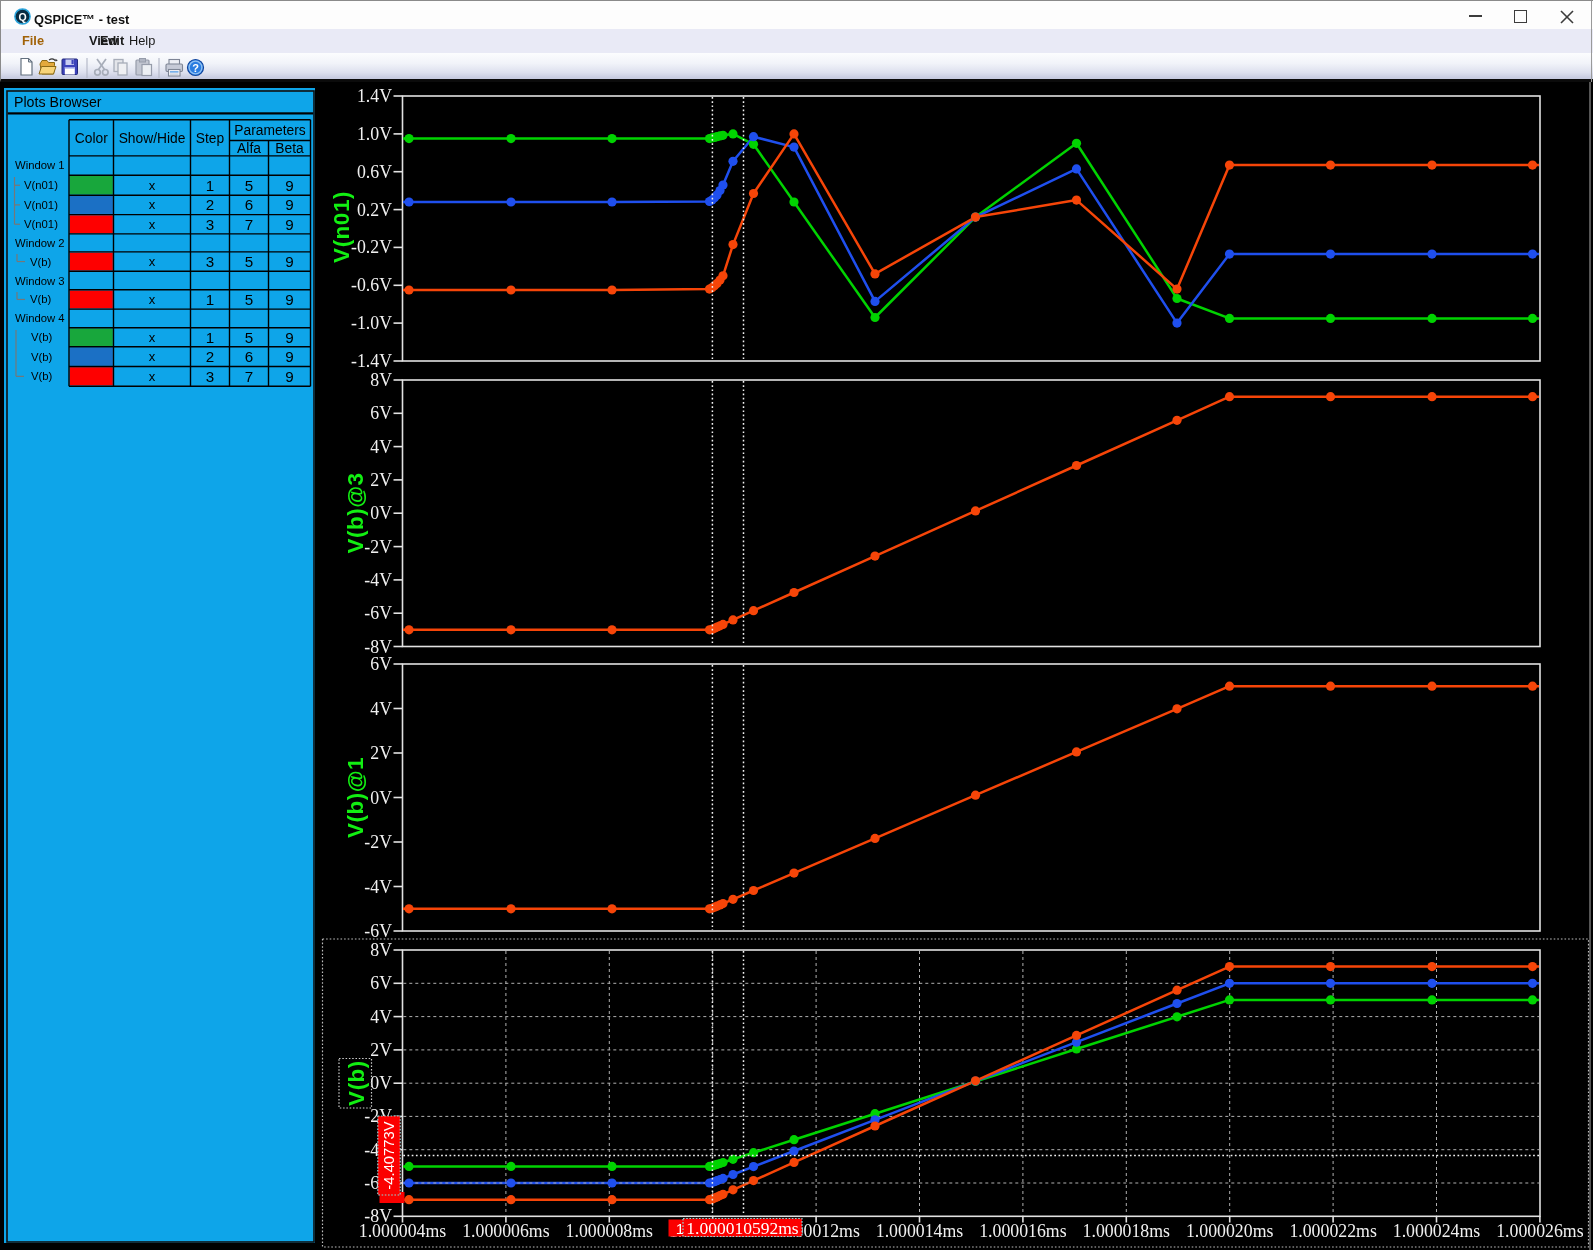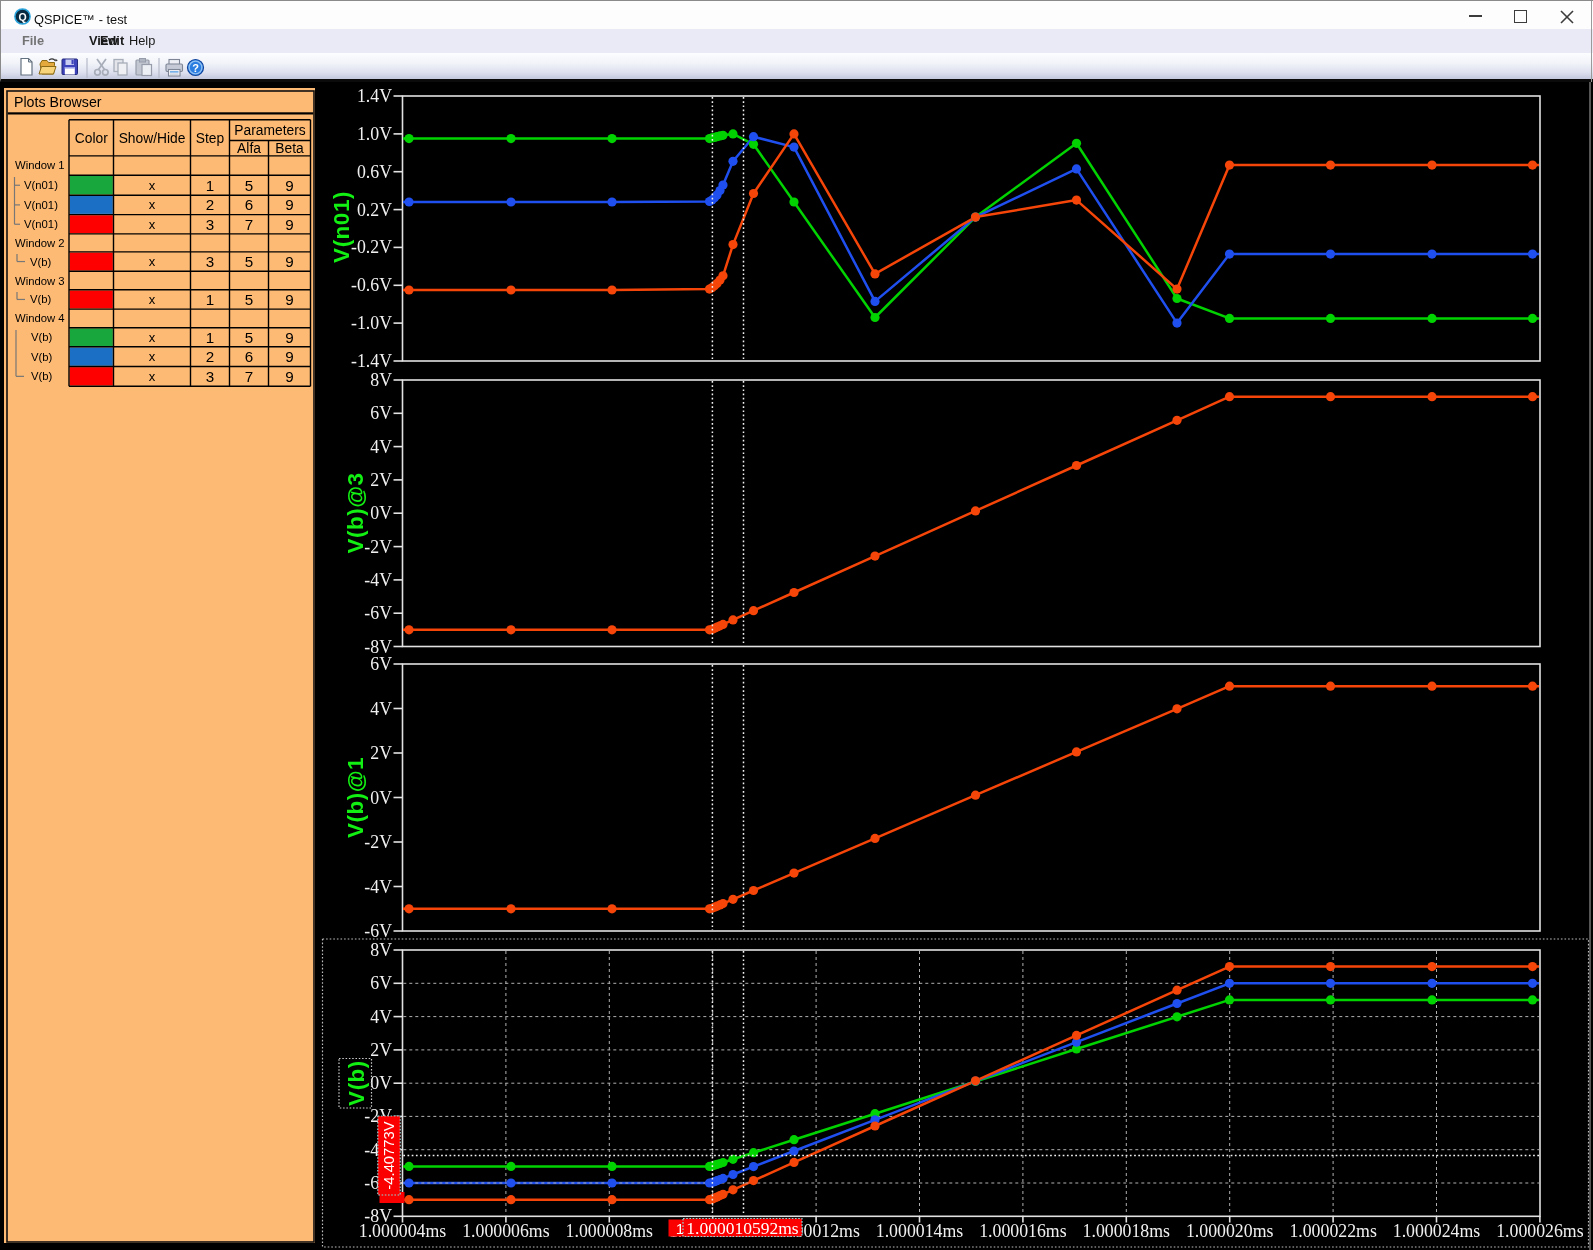--- a/index.html
+++ b/index.html
@@ -10,31 +10,31 @@
 </head>
 <body>
 
 <div class="abs" style="left:0;top:0;width:1593px;height:29px;background:#fdfdfd;border-left:1px solid #8a8a8a;border-top:1px solid #8a8a8a;">
 
 <svg width="17" height="17" viewBox="0 0 17 17" style="position:absolute;left:13;top:7">
   <circle cx="8.5" cy="8.5" r="7.6" fill="#092c42" stroke="#2ba4dc" stroke-width="1.5"></circle>
   <text x="8.5" y="9.2" text-anchor="middle" dominant-baseline="central" font-family="Liberation Sans, sans-serif" font-size="10.5" font-weight="bold" fill="#fff">Q</text>
 </svg>
 
-  <div class="abs" style="left:33px;top:11px;font-size:12.8px;font-weight:400;color:#101010;">QSPICE™ - test</div>
+  <div class="abs" style="left:33px;top:11px;font-size:12.8px;font-weight:700;color:#101010;">QSPICE™ - test</div>
   <div class="abs" style="left:1468px;top:14px;width:13px;height:2px;background:#3c3c3c;"></div>
   <div class="abs" style="left:1513px;top:9px;width:13px;height:13px;border:1.6px solid #3c3c3c;"></div>
   <svg class="abs" style="left:1559px;top:9px" width="14" height="14">
       <line x1="1" y1="1" x2="13" y2="13" stroke="#3c3c3c" stroke-width="1.6"></line>
       <line x1="13" y1="1" x2="1" y2="13" stroke="#3c3c3c" stroke-width="1.6"></line>
     </svg>
   <div class="abs" style="left:1590px;top:0;width:1px;height:29px;background:#9a9a9a;"></div>
 </div>
 <div class="abs" style="left:0;top:29px;width:1593px;height:24px;background:#e9eaf6;border-left:1px solid #8a8a8a;">
-  <div class="abs" style="left:21px;top:4px;font-size:12.8px;font-weight:600;color:#737373;">File</div>
+  <div class="abs" style="left:21px;top:4px;font-size:12.8px;font-weight:600;color:#a16207;">File</div>
   <div class="abs" style="left:55px;top:4px;font-size:12.8px;font-weight:600;color:#1a1a1a;margin-left:44px;">Edit</div>
   <div class="abs" style="left:88px;top:4px;font-size:12.8px;font-weight:600;color:#1a1a1a;text-align:right;">View</div>
   <div class="abs" style="left:128px;top:4px;font-size:12.8px;font-weight:400;color:#1a1a1a;">Help</div>
   <div class="abs" style="left:1590px;top:0;width:1px;height:24px;background:#9a9a9a;"></div>
 </div>
 <div class="abs" style="left:0;top:53px;width:1593px;height:29px;background:linear-gradient(180deg,#fcfdfe 0%,#f1f3f9 40%,#dde0ee 75%,#c7cbe0 96%);border-bottom:3px solid #0b0b0b;border-left:1px solid #8a8a8a;">
 
 <svg width="220" height="26" viewBox="0 0 220 26" style="position:absolute;left:0;top:3">
 
   <path d="M20 2.5 h7.5 l3.5 3.5 v13 h-11 z" fill="#fff" stroke="#63707e" stroke-width="1.2"></path>
@@ -380,21 +380,21 @@
 <rect x="379.5" y="1192" width="25" height="11" fill="#fb0000"></rect>
 <rect x="377.8" y="1116" width="22.4" height="79" fill="#fb0000" stroke="#8fd8d8" stroke-width="1.2" stroke-dasharray="1.6 1.6"></rect>
 <text transform="translate(389.2,1155.5) rotate(-90)" text-anchor="middle" dominant-baseline="central" font-family="Liberation Sans, sans-serif" font-size="14.8" fill="#fff">-4.40773V</text>
 <rect x="668.5" y="1219.5" width="120" height="17" fill="#fb0000"></rect>
 <text x="680" y="1228.5" text-anchor="middle" dominant-baseline="central" font-family="Liberation Sans, sans-serif" font-size="15.5" fill="#fff">1</text>
 <rect x="683" y="1218.5" width="119" height="18" fill="#fb0000" stroke="#8fd8d8" stroke-width="1.2" stroke-dasharray="1.6 1.6"></rect>
 <text x="742.5" y="1228" text-anchor="middle" dominant-baseline="central" font-family="Liberation Serif, serif" font-size="17.5" fill="#fff">1.000010592ms</text>
 <line x1="1590" y1="82" x2="1590" y2="1250" stroke="#aaa" stroke-width="1"></line>
 </svg>
 
-<div class="abs" style="left:2px;top:86px;width:315px;height:1159px;background:#fdba74;border:2px solid #000;">
+<div class="abs" style="left:2px;top:86px;width:315px;height:1159px;background:#0ea5e9;border:2px solid #000;">
   <svg class="abs" style="left:0;top:0" width="311" height="1155" viewBox="0 0 311 1155">
 <rect x="3" y="3" width="307" height="1151" fill="none" stroke="#111" stroke-width="1.6"></rect>
 <rect x="3.8" y="24.3" width="305.4" height="2.2" fill="#000"></rect>
 <text x="10" y="13.5" dominant-baseline="central" font-family="Liberation Sans, sans-serif" font-size="14.2" fill="#000">Plots Browser</text>
 <rect x="65.7" y="88.0" width="43.1" height="18.500000000000007" fill="#18a73c"></rect>
 <rect x="65.7" y="107.9" width="43.1" height="17.999999999999993" fill="#1b70c5"></rect>
 <rect x="65.7" y="127.3" width="43.1" height="17.900000000000013" fill="#fe0000"></rect>
 <rect x="65.7" y="164.6" width="43.1" height="17.899999999999984" fill="#fe0000"></rect>
 <rect x="65.7" y="202.5" width="43.1" height="17.899999999999984" fill="#fe0000"></rect>
 <rect x="65.7" y="240.39999999999998" width="43.1" height="17.700000000000024" fill="#18a73c"></rect>

